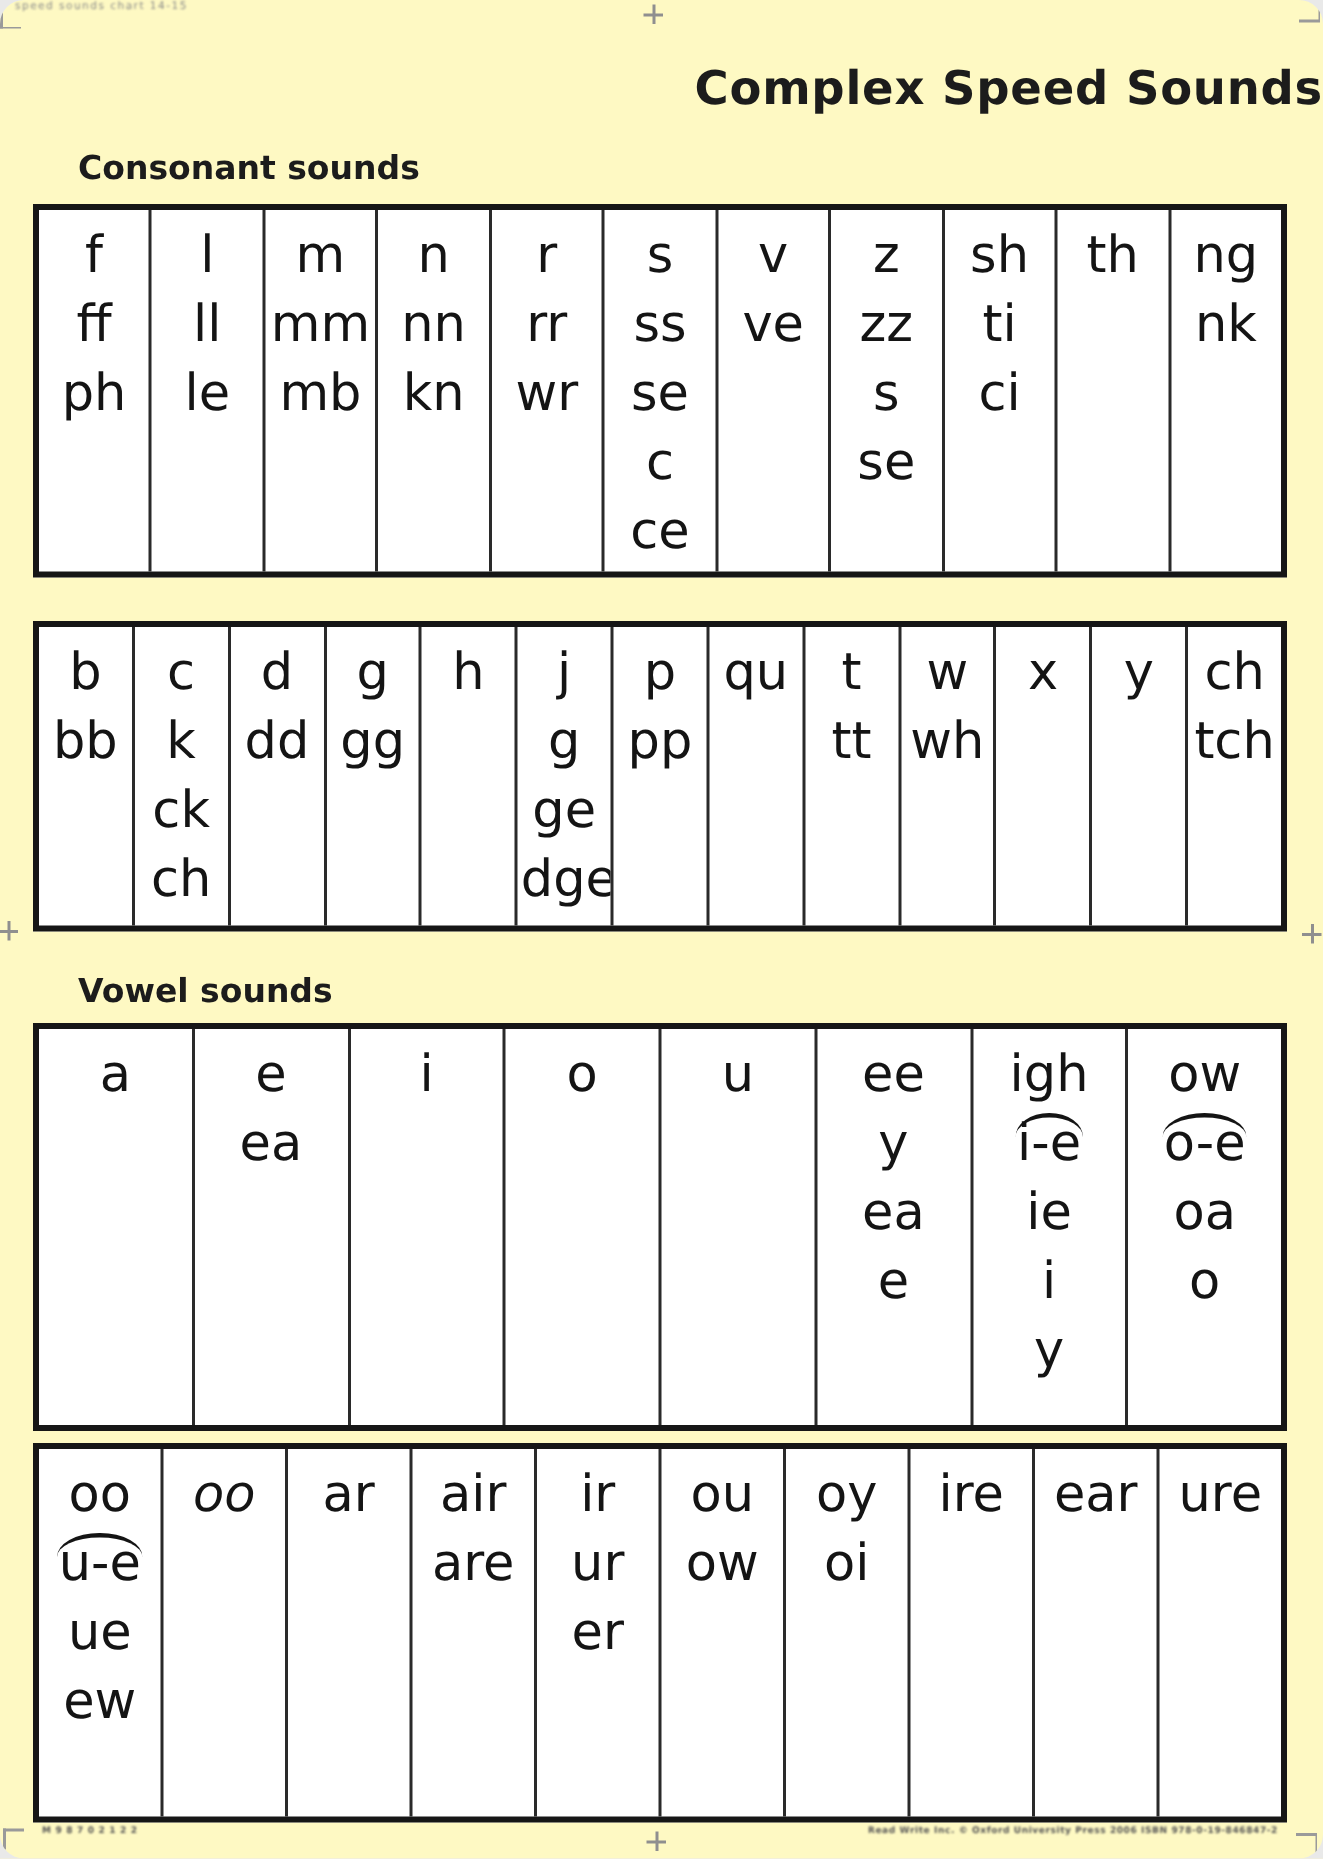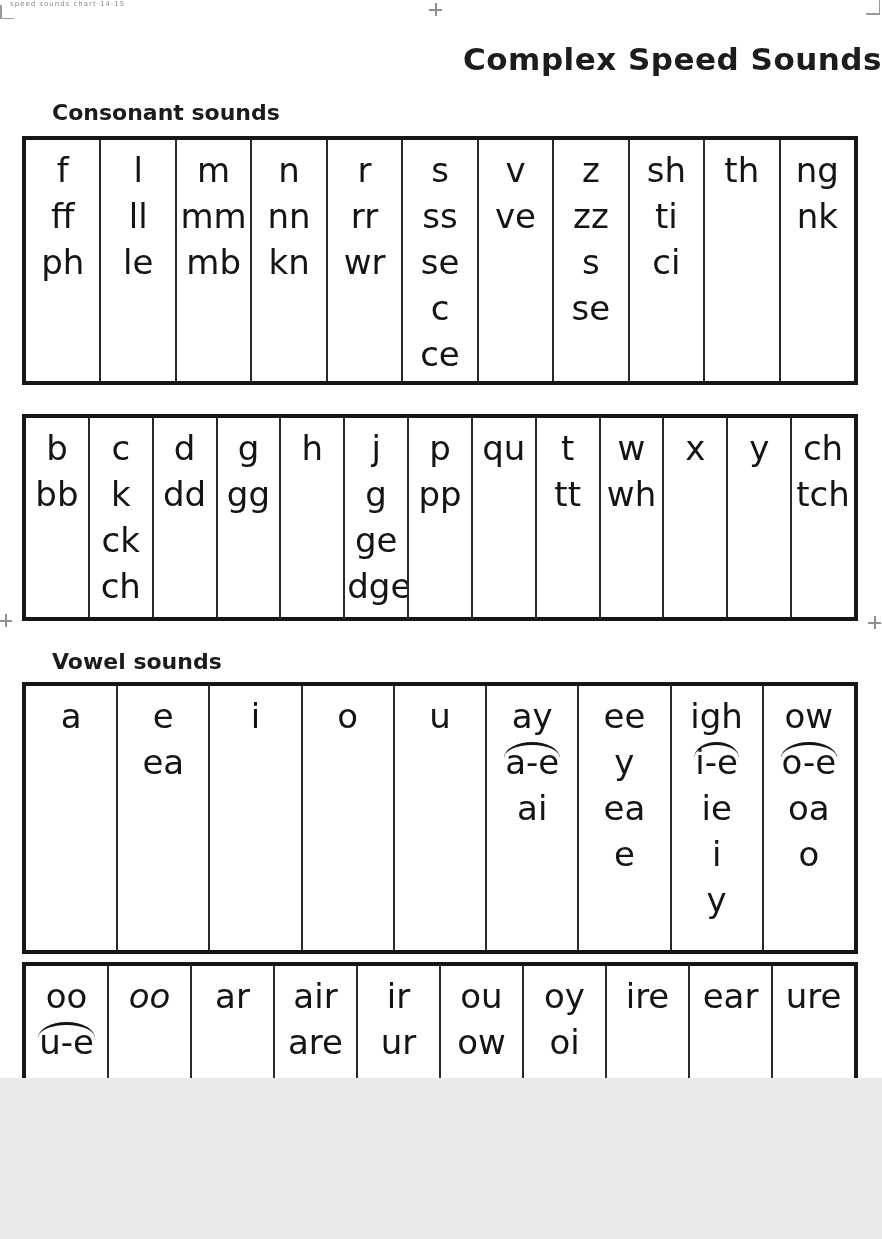--- a/index.html
+++ b/index.html
@@ -1,22 +1,23 @@
 <!DOCTYPE html>
 <html><head>
 <meta charset="utf-8">
 <style>
   html,body{margin:0;padding:0;background:#e9e9e9;}
   .page{
     position:relative;
-    width:882px;height:1078px;
-    background:#ffffff;
+    width:882px;height:1239px;
+    background:#fef9c3;
     font-family:"DejaVu Sans","Liberation Sans",sans-serif;
     color:#1a1a1a;
     overflow:hidden;
+    border-radius:16px;
   }
   .page-title{
     position:absolute;top:41px;left:0;right:0;
     text-align:right;
     font-size:31px;font-weight:600;letter-spacing:0.5px;
     color:#1c1c1c;
   }
   .section-label{
     position:absolute;left:31px;
     font-size:22px;font-weight:600;color:#1c1c1c;margin-left:21px;
@@ -250,25 +251,20 @@
       <div class="sound-col">
         <div class="grapheme"><span class="g-text">i</span></div>
       </div>
       <div class="sound-col">
         <div class="grapheme"><span class="g-text">o</span></div>
       </div>
       <div class="sound-col">
         <div class="grapheme"><span class="g-text">u</span></div>
       </div>
       <div class="sound-col">
-        <div class="grapheme"><span class="g-text">ay</span></div>
-        <div class="grapheme arc"><span class="g-text">a-e</span></div>
-        <div class="grapheme"><span class="g-text">ai</span></div>
-      </div>
-      <div class="sound-col">
         <div class="grapheme"><span class="g-text">ee</span></div>
         <div class="grapheme"><span class="g-text">y</span></div>
         <div class="grapheme"><span class="g-text">ea</span></div>
         <div class="grapheme"><span class="g-text">e</span></div>
       </div>
       <div class="sound-col">
         <div class="grapheme"><span class="g-text">igh</span></div>
         <div class="grapheme arc"><span class="g-text">i-e</span></div>
         <div class="grapheme"><span class="g-text">ie</span></div>
         <div class="grapheme"><span class="g-text">i</span></div>

